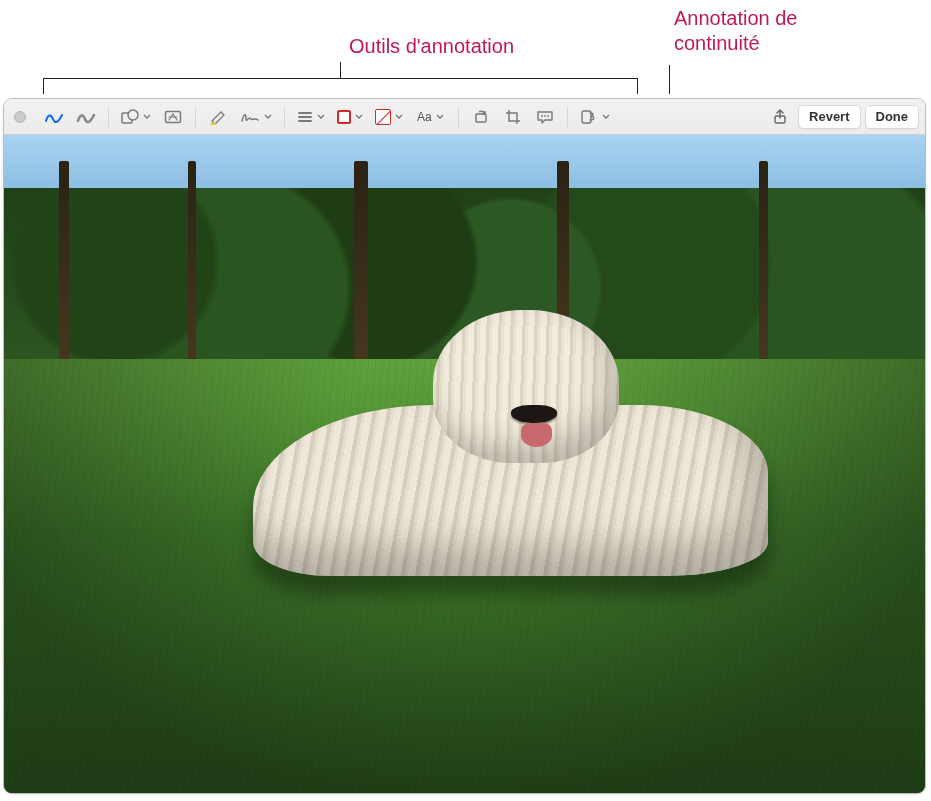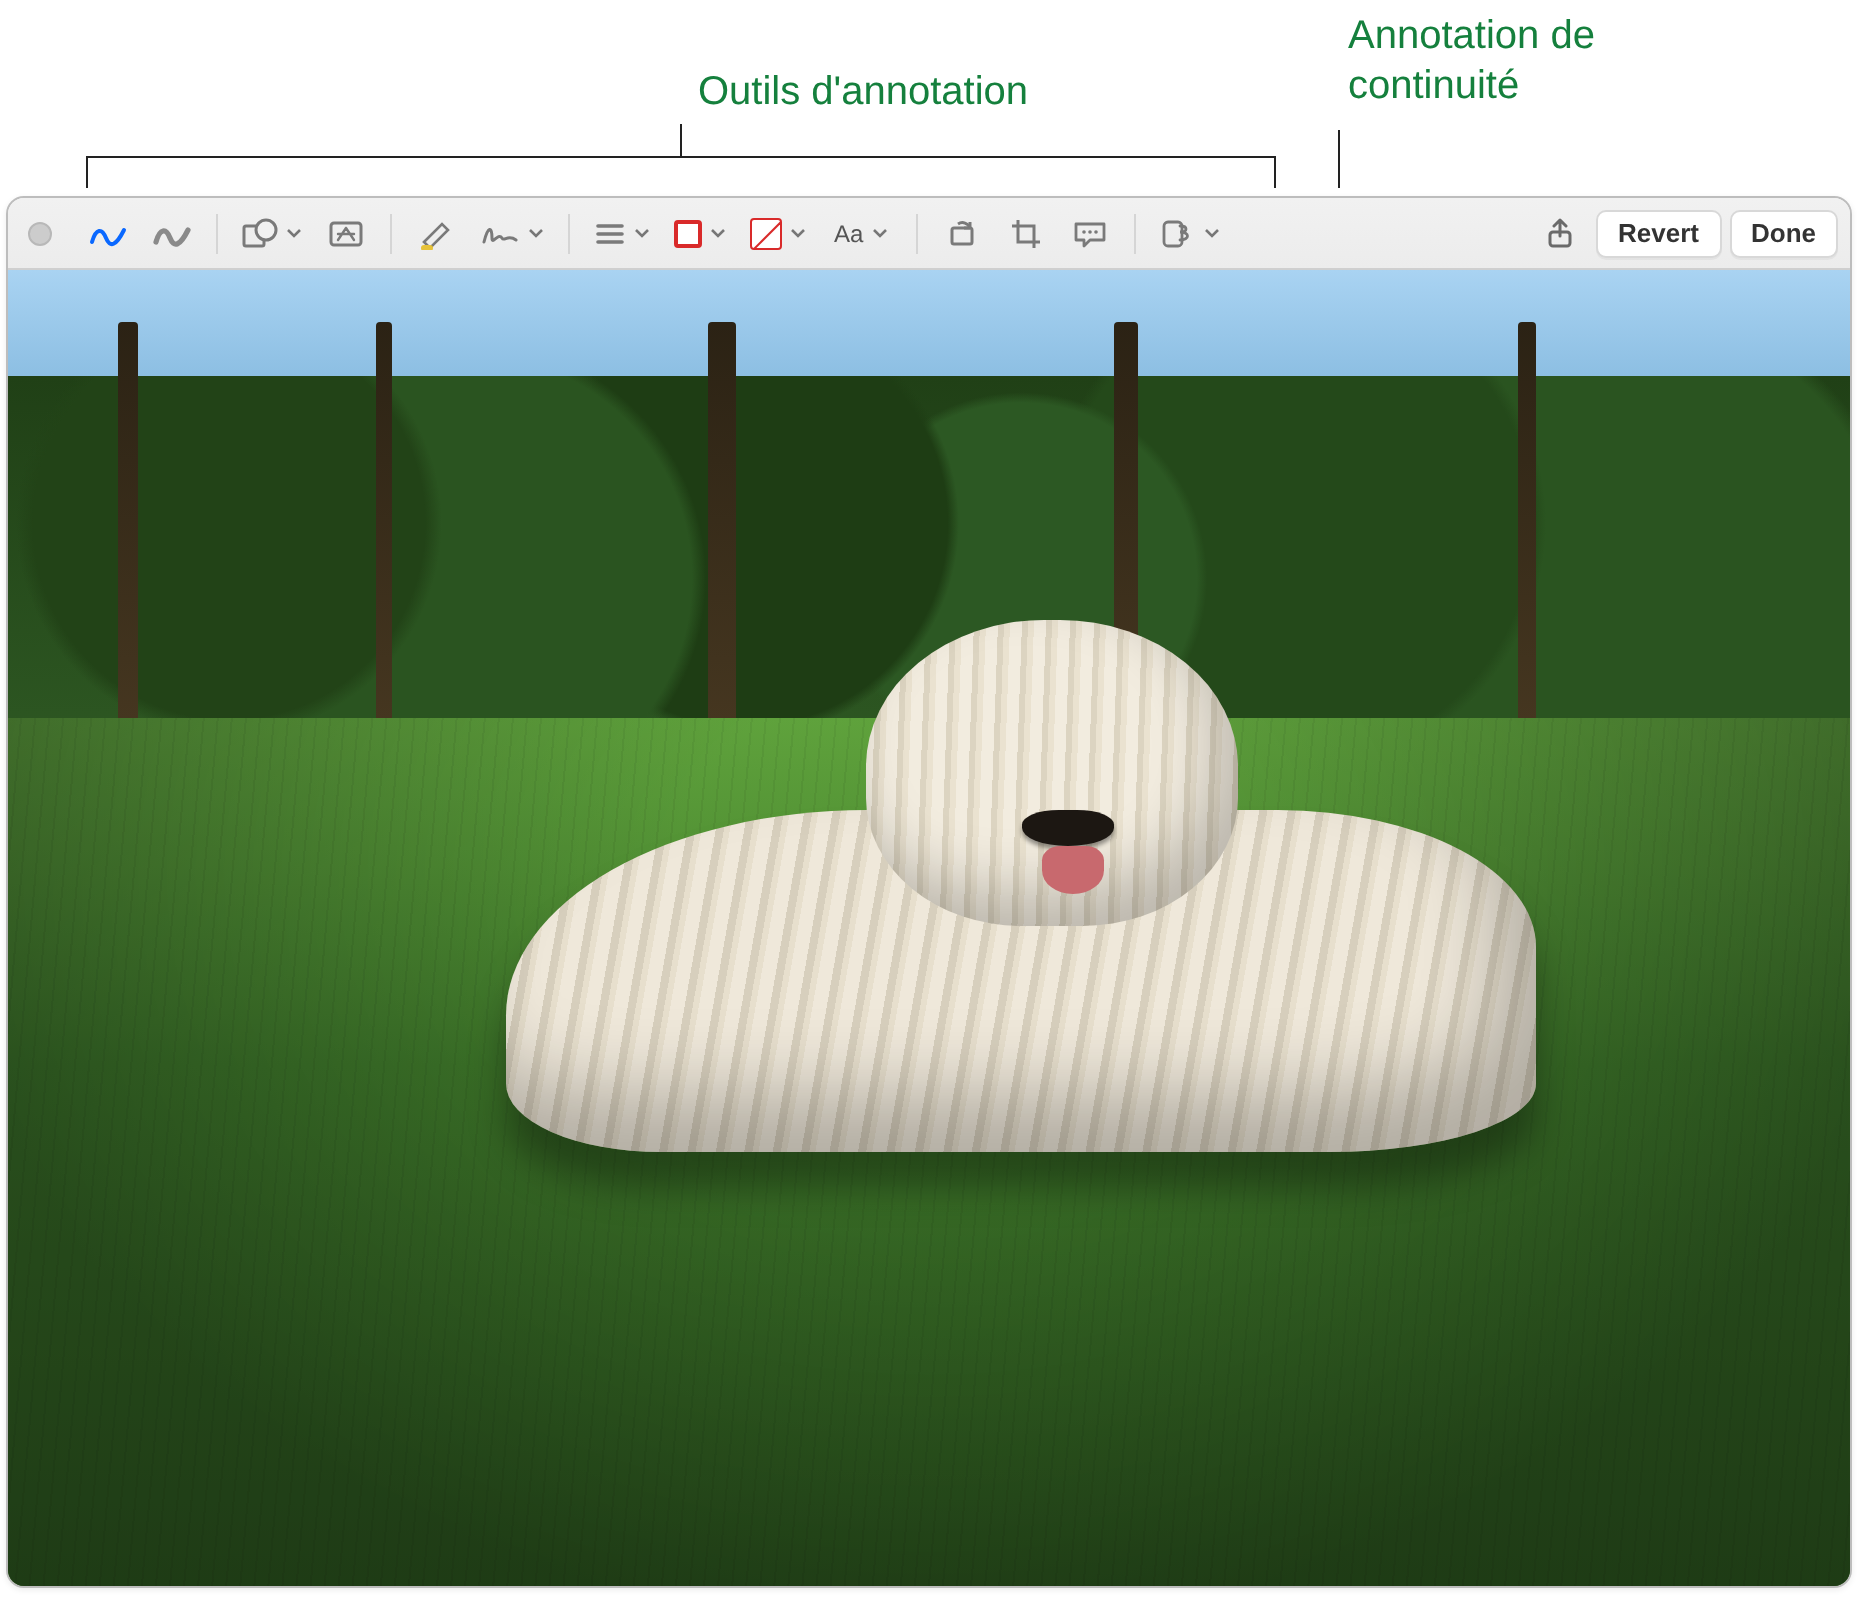--- a/index.html
+++ b/index.html
@@ -14,21 +14,21 @@
 
   
   .callouts {
     position: absolute;
     top: 0; left: 0; width: 931px; height: 100px;
     pointer-events: none;
   }
   .callout-label {
     position: absolute;
     font-size: 20px;
-    color: #15803d;
+    color: #be185d;
     line-height: 1.25;
     white-space: pre;
   }
   .callout-line {
     position: absolute;
     background: #222;
   }
 
   
   .window {

